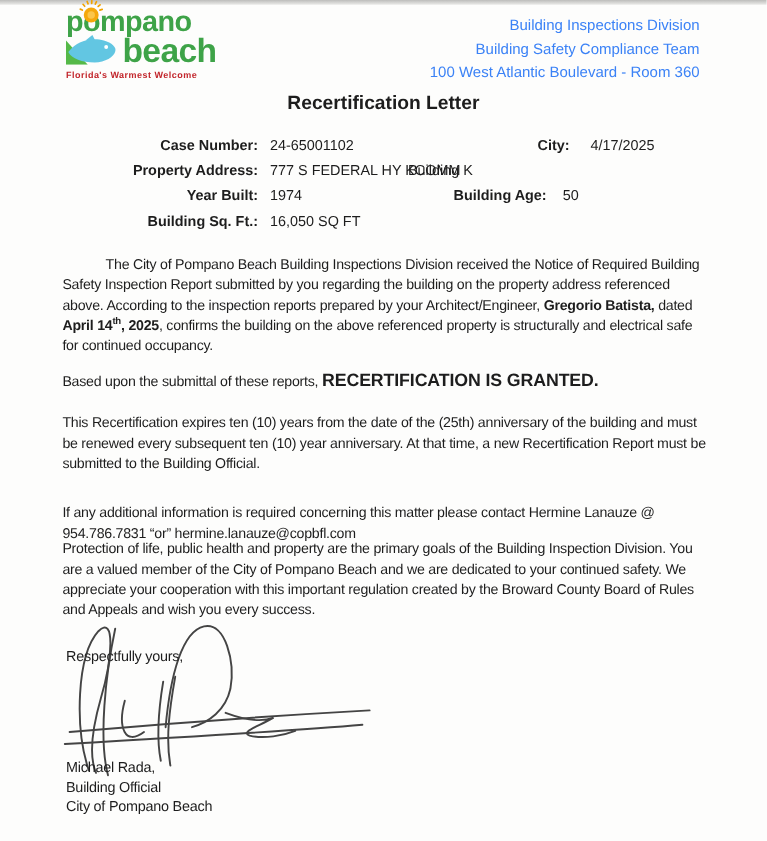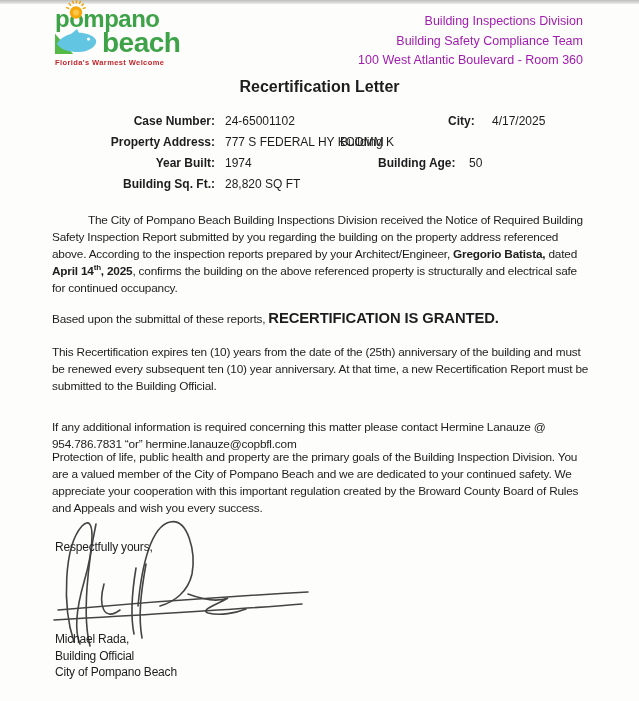--- a/index.html
+++ b/index.html
@@ -16,21 +16,21 @@
   .logo-l1 { position:relative; font-size:24px; font-weight:600; letter-spacing:-0.5px;
     color:#3ea348; line-height:26px; }
   .sun { position:absolute; left:11px; top:-6px; }
   .logo-l2 { display:flex; align-items:flex-end; margin-top:-3px;
     font-size:28px; font-weight:600; letter-spacing:-0.5px; color:#3ea348; line-height:23px; }
   .logo-l2 svg { margin-right:3px; }
   .tagline { margin-top:4px; font-size:7.5px; font-weight:700; letter-spacing:0.4px; color:#c2252b; }
 
   
   .hdr-right { position:absolute; top:12px; right:56px; text-align:right;
-    font-size:12.5px; line-height:19.5px; color:#a21caf; }
+    font-size:12.5px; line-height:19.5px; color:#3b82f6; }
 
   
   .title { position:absolute; top:78px; left:0; width:100%; text-align:center;
     font-size:16px; font-weight:700; }
 
   
   .frow { position:absolute; left:52px; width:545px; height:18px; font-size:12px; }
   .flabel { position:absolute; left:0; width:163px; text-align:right; font-weight:700; }
   .fvalue { position:absolute; left:173px; white-space:nowrap; }
   .fx-building { position:absolute; left:288px; }
@@ -113,21 +113,21 @@
     <span class="fx-building">Building K</span>
   </div>
   <div class="frow" id="frow3">
     <span class="flabel">Year Built:</span>
     <span class="fvalue">1974</span>
     <span class="fx-agelabel">Building Age:</span>
     <span class="fx-ageval">50</span>
   </div>
   <div class="frow" id="frow4">
     <span class="flabel">Building Sq. Ft.:</span>
-    <span class="fvalue">28,820 SQ FT</span>
+    <span class="fvalue">16,050 SQ FT</span>
   </div>
 
   <div class="para" id="p1">
     <span>The City of Pompano Beach Building Inspections Division received the Notice of Required Building Safety Inspection Report submitted by you regarding the building on the property address referenced above. According to the inspection reports prepared by your Architect/Engineer, </span><span class="b">Gregorio Batista,</span><span> dated </span><span class="b">April 14</span><sup class="b">th</sup><span class="b">, 2025</span><span>, confirms the building on the above referenced property is structurally and electrical safe for continued occupancy.</span>
   </div>
 
   <div class="para" id="p2">
     <span>Based upon the submittal of these reports, </span><span class="granted">RECERTIFICATION IS GRANTED.</span>
   </div>
 

